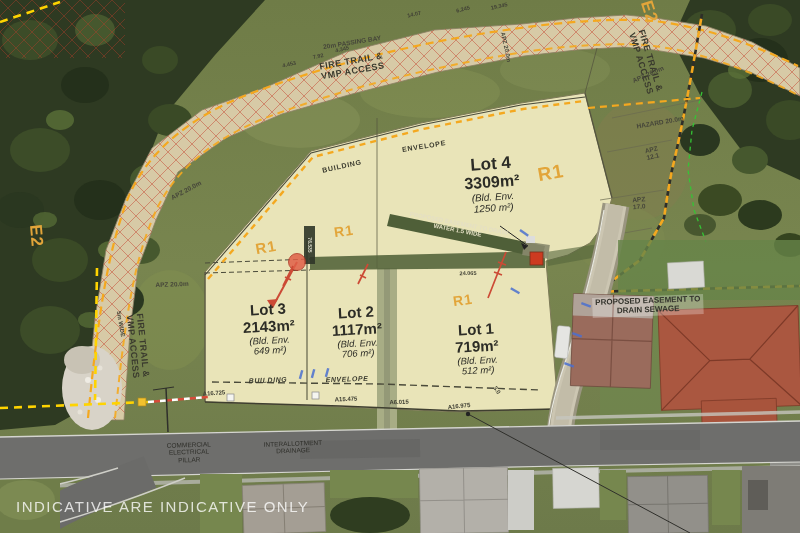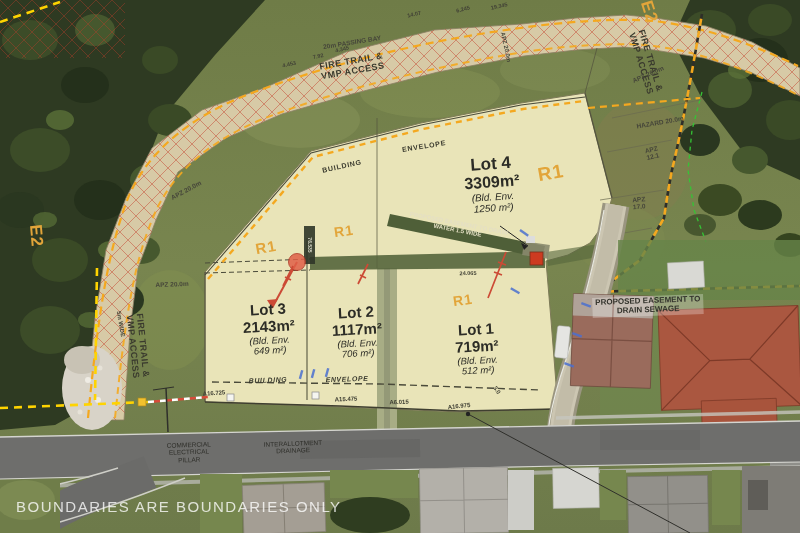--- a/index.html
+++ b/index.html
@@ -386,14 +386,14 @@
 <div class="lbl meas mr2">7.92</div>
 <div class="lbl meas mr3">4.345</div>
 <div class="lbl meas mb1">A16.725</div>
 <div class="lbl meas mb2">A15.475</div>
 <div class="lbl meas mb3">A6.015</div>
 <div class="lbl meas mb4">A16.975</div>
 <div class="lbl meas mb5">3.0</div>
 <div class="lbl meas m24">24.065</div>
 <div class="lbl meas m76">76.535</div>
 
-<div class="lbl wm">BOUNDARIES ARE BOUNDARIES ONLY</div>
+<div class="lbl wm">INDICATIVE ARE INDICATIVE ONLY</div>
 </div>
 
 </body></html>

